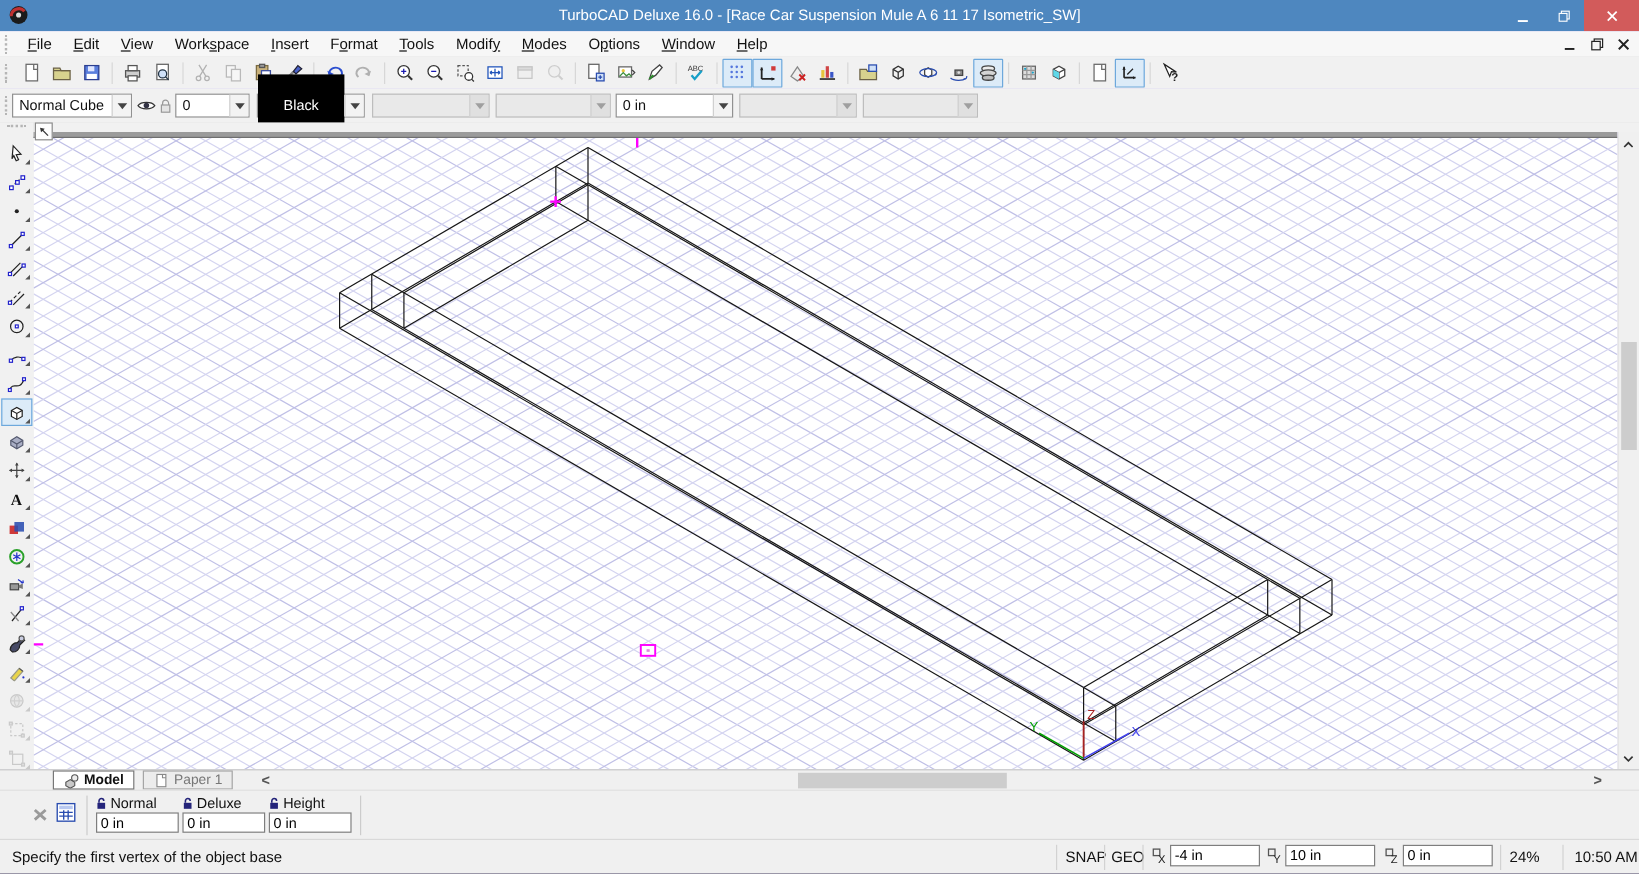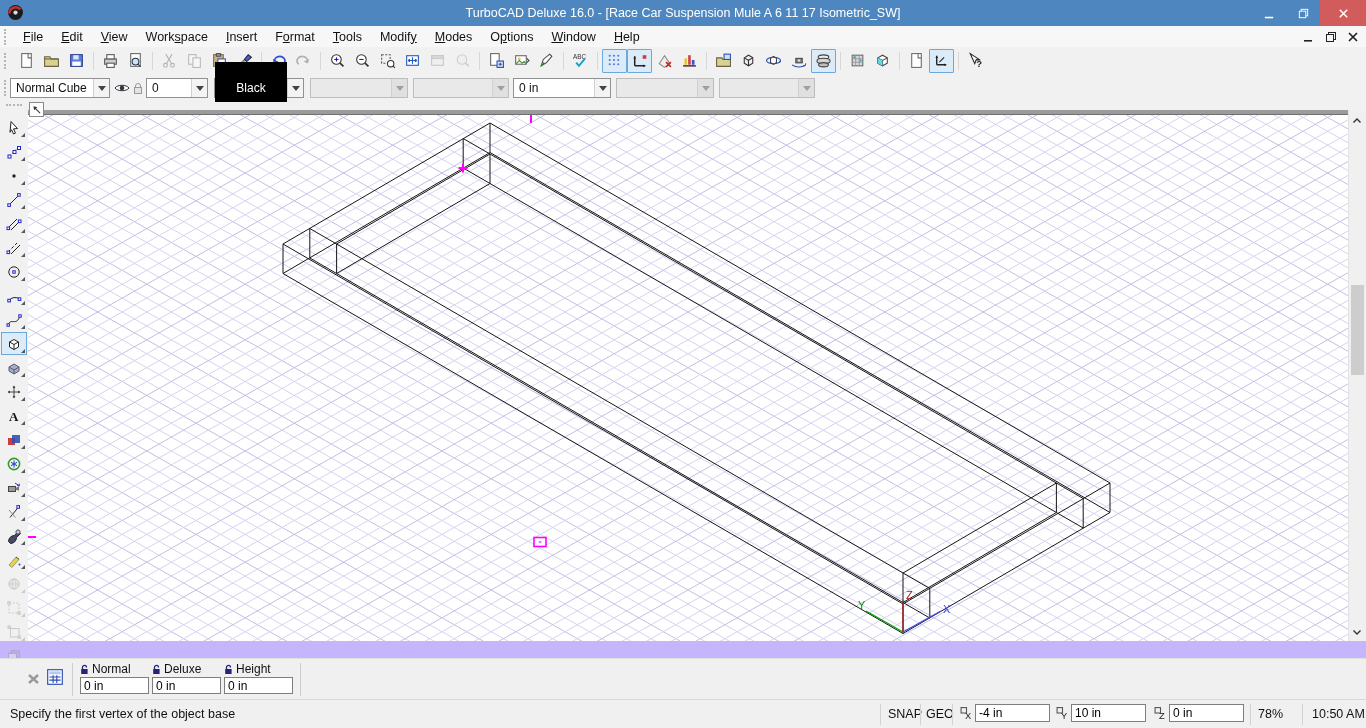--- a/index.html
+++ b/index.html
@@ -1013,20 +1013,39 @@
   <div class="vscroll">
     <span class="chev" style="top:5px;"><svg viewBox="0 0 10 10">
           <path d="M1.5 6.5L5 3l3.5 3.5" fill="none" stroke="#333" stroke-width="1.4"></path>
         </svg></span>
     <span class="vthumb"></span>
     <span class="chev" style="top:516px;"><svg viewBox="0 0 10 10">
           <path d="M1.5 3.5L5 7l3.5-3.5" fill="none" stroke="#333" stroke-width="1.4"></path>
         </svg></span>
   </div>
 
+  <div class="tabsrow">
+    <span class="tab active">
+      <svg viewBox="0 0 14 14">
+          <path d="M2 8.5l4-2.4 4 2.4v3l-4 2.4-4-2.4z" fill="#c9c9c9" stroke="#555"></path>
+          <circle cx="10" cy="4.6" r="2.8" fill="#ececec" stroke="#555"></circle>
+        </svg>
+      <span>Model</span>
+    </span>
+    <span class="tab inactive">
+      <svg viewBox="0 0 14 14">
+          <rect x="3" y="1.5" width="8" height="11" fill="#fff" stroke="#888"></rect>
+          <path d="M8 1.5v3h3" fill="none" stroke="#888"></path>
+        </svg>
+      <span>Paper 1</span>
+    </span>
+    <span class="tab-scroll" style="left:218px;">&lt;</span>
+    <span class="hthumb"></span>
+    <span class="tab-scroll" style="left:1328px;">&gt;</span>
+  </div>
 
   <div class="inspector">
     <span class="insp-x">
       <svg viewBox="0 0 16 16">
           <path d="M3 4l9 8M12 4l-9 8" stroke="#9a9a9a" stroke-width="2.4"></path>
         </svg>
     </span>
     <span class="insp-calc">
       <svg viewBox="0 0 16 16">
           <rect x="1.5" y="1.5" width="13" height="13" fill="#fff" stroke="#2a4db0"></rect>
@@ -1092,18 +1111,18 @@
     </span>
     <span class="sb-coord" style="left:1154px;">
       <svg viewBox="0 0 12 12">
           <rect x="1" y="1" width="5" height="5" fill="none" stroke="#555"></rect>
           <text x="4.6" y="11.4" font-size="8.6" fill="#222" font-family="Liberation Sans">Z</text>
         </svg>
       <input value="0 in" style="">
     </span>
 
     <span class="sb-sep" style="left:1250px;"></span>
-    <span class="sb-txt" style="left:1258px;">78%</span>
+    <span class="sb-txt" style="left:1258px;">24%</span>
     <span class="sb-sep" style="left:1302px;"></span>
     <span class="sb-txt" style="left:1312px;">10:50 AM</span>
   </div>
 
 </div>
 
 </body></html>

